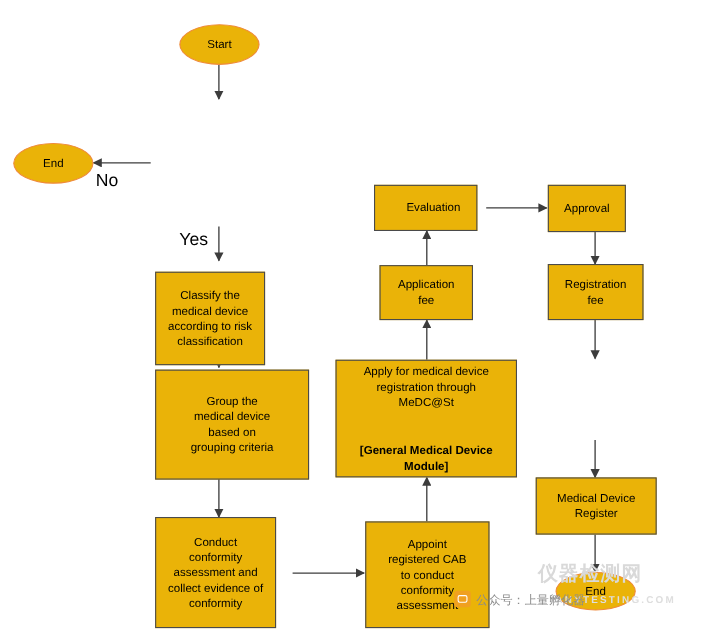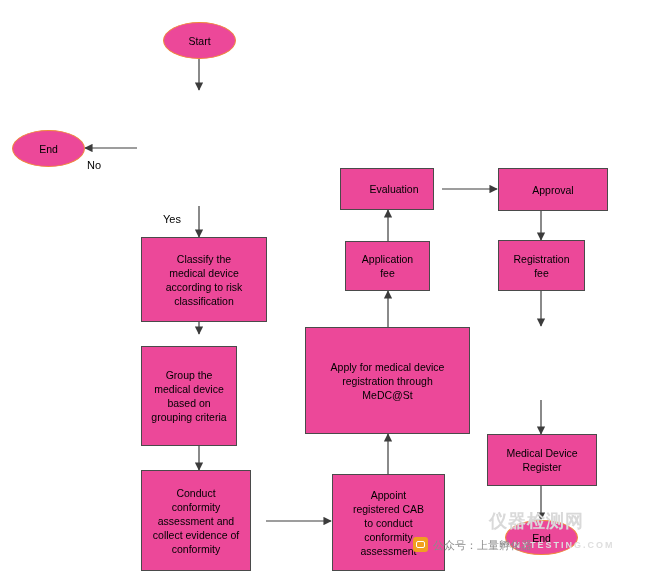--- a/index.html
+++ b/index.html
@@ -29,21 +29,21 @@
   .node {
     position: absolute;
     box-sizing: border-box;
     display: flex;
     align-items: center;
     justify-content: center;
     text-align: center;
     color: #000000;
     font-size: 10.5px;
     line-height: 14px;
-    background: #ec4899;
+    background: #eab308;
   }
   .node.rect {
     border: 1px solid #4a4a4a;
   }
   .node.ellipse {
     border: 1.5px solid #ef8a3c;
     border-radius: 50%;
   }
   .node .inner {
     padding: 2px 4px;
@@ -67,21 +67,21 @@
     align-items: center;
     justify-content: center;
     text-align: center;
     font-size: 10.5px;
     line-height: 14px;
     white-space: pre-line;
     color: #000000;
   }
   .edge-label {
     position: absolute;
-    font-size: 11px;
+    font-size: 16px;
     color: #000000;
     line-height: 12px;
   }
   .watermark {
     position: absolute;
     color: #d9d9d9;
     font-weight: bold;
     white-space: nowrap;
   }
   .wm-main {
@@ -164,28 +164,28 @@
   </div>
 
   <div class="node ellipse" style="left:12px; top:130px; width:73px; height:37px;">
     <div class="inner">End</div>
   </div>
 
 
   <div class="edge-label" style="left:87px; top:159px;">No</div>
   <div class="edge-label" style="left:163px; top:213px;">Yes</div>
 
-  <div class="node rect" style="left:141px; top:237px; width:126px; height:85px;">
+  <div class="node rect" style="left:141px; top:247px; width:100px; height:85px;">
     <div class="inner">Classify the
 medical device
 according to risk
 classification</div>
   </div>
 
-  <div class="node rect" style="left:141px; top:346px; width:96px; height:100px;justify-content:center;">
+  <div class="node rect" style="left:141px; top:336px; width:140px; height:100px;justify-content:center;">
     <div class="inner">Group the
 medical device
 based on
 grouping criteria</div>
   </div>
 
   <div class="node rect" style="left:141px; top:470px; width:110px; height:101px;">
     <div class="inner">Conduct
 conformity
 assessment and
@@ -198,32 +198,34 @@
 registered CAB
 to conduct
 conformity
 assessment</div>
   </div>
 
   <div class="node rect" style="left:305px; top:327px; width:165px; height:107px; flex-direction:column; justify-content:center;gap:20px;">
     <div class="inner">Apply for medical device
 registration through
 MeDC@St</div>
+    <div class="inner" style="font-weight:bold; margin-top:6px;">[General Medical Device
+Module]</div>
   </div>
 
   <div class="node rect" style="left:345px; top:241px; width:85px; height:50px;">
     <div class="inner">Application
 fee</div>
   </div>
 
   <div class="node rect" style="left:340px; top:168px; width:94px; height:42px;padding-left:14px;">
     <div class="inner">Evaluation</div>
   </div>
 
-  <div class="node rect" style="left:498px; top:168px; width:110px; height:43px;">
+  <div class="node rect" style="left:498px; top:168px; width:71px; height:43px;">
     <div class="inner">Approval</div>
   </div>
 
   <div class="node rect" style="left:498px; top:240px; width:87px; height:51px;">
     <div class="inner">Registration
 fee</div>
   </div>
 
 
   <div class="node rect" style="left:487px; top:434px; width:110px; height:52px;">

